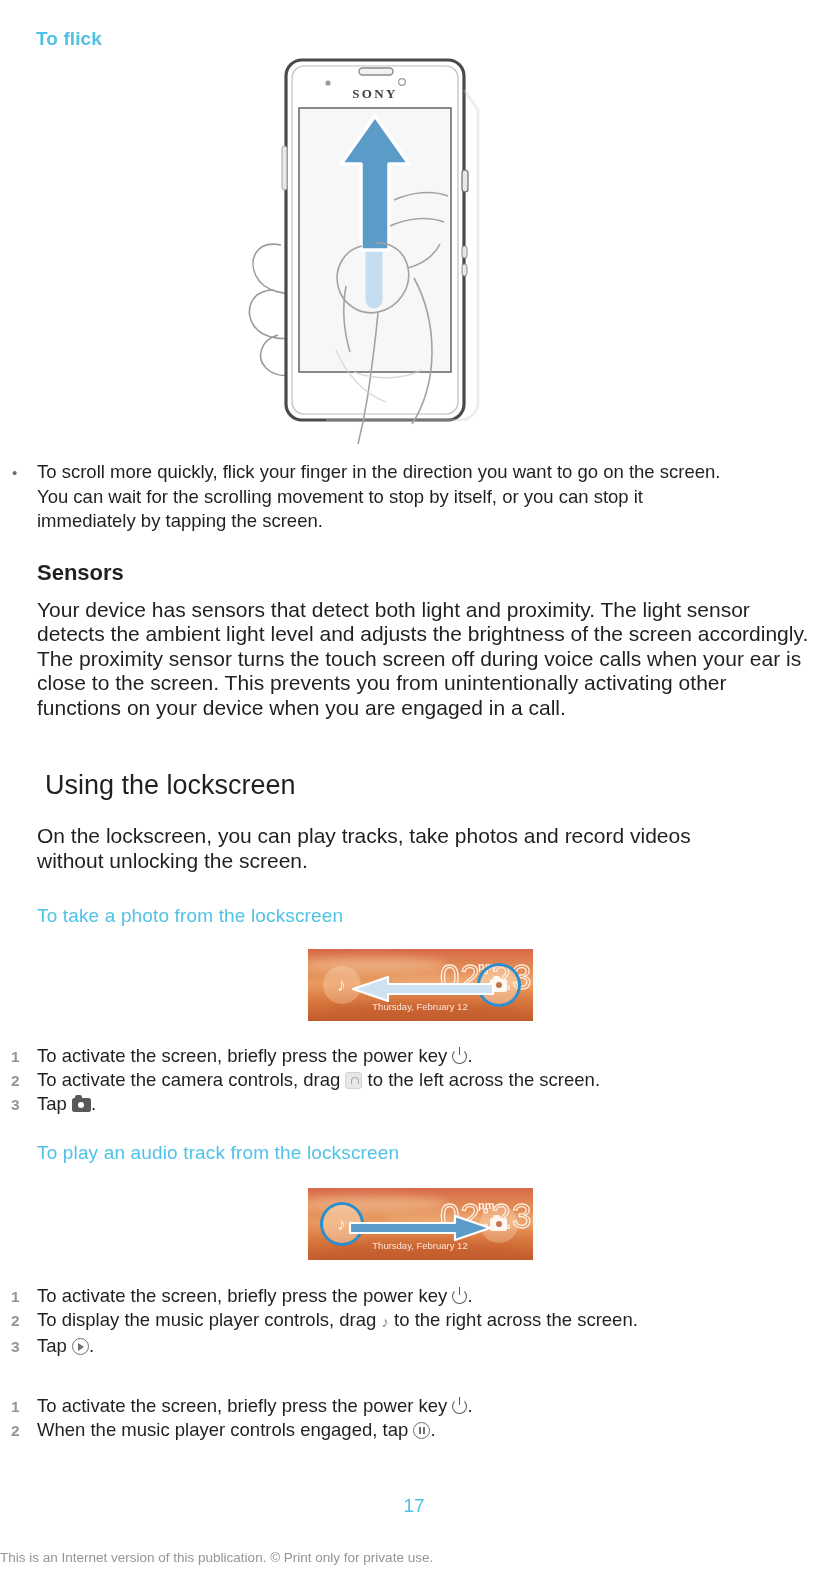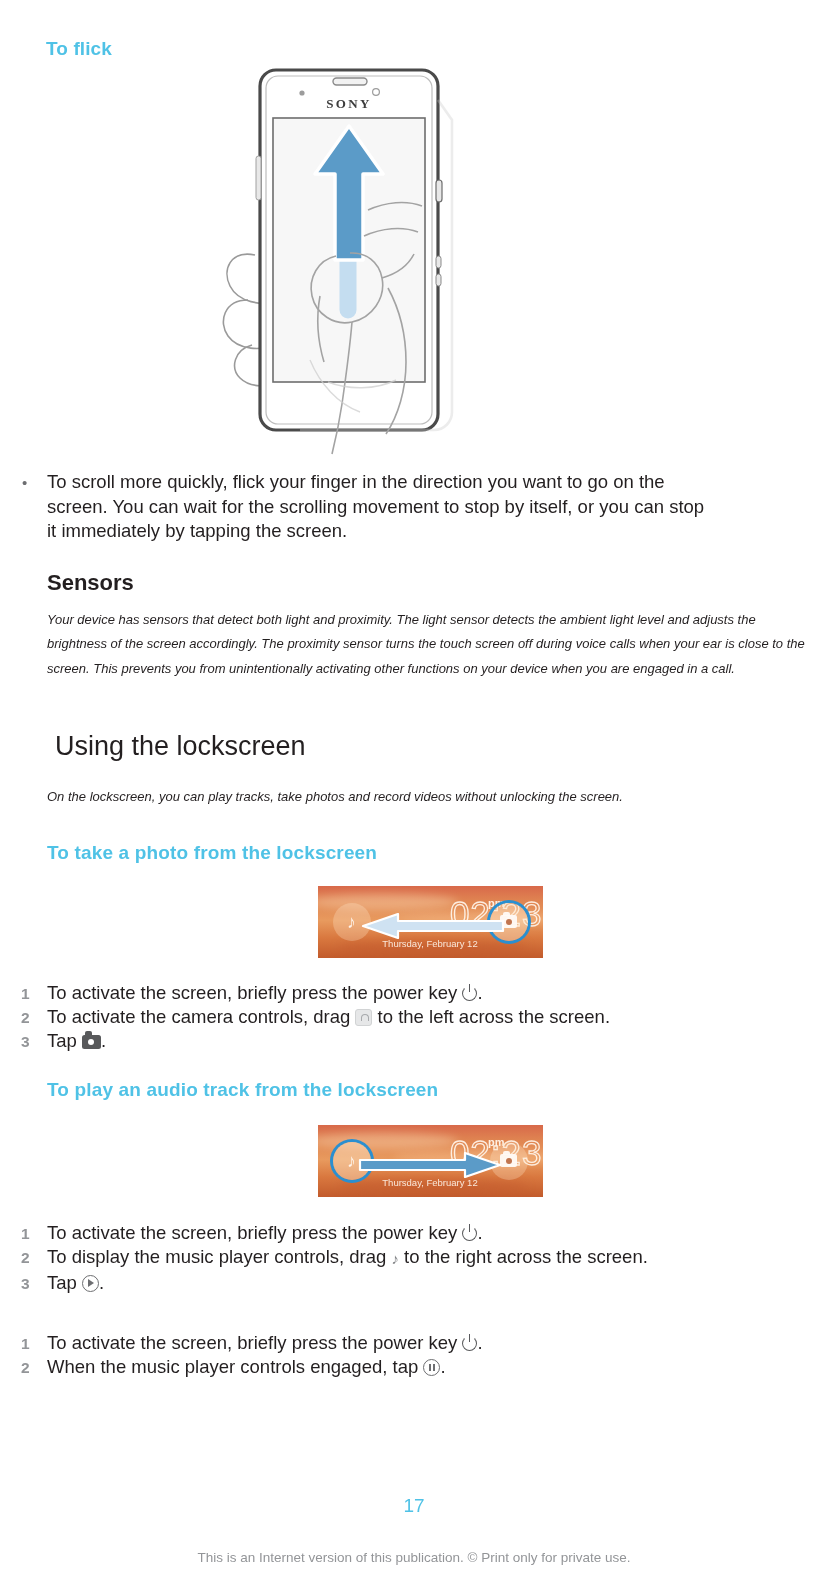--- a/index.html
+++ b/index.html
@@ -12,35 +12,35 @@
     height: 1590px;
     position: relative;
     font-family: "Liberation Sans", sans-serif;
     color: #231f20;
     overflow: hidden;
   }
   .page {
     position: relative;
     width: 828px;
     height: 1590px;
-    padding: 16px;
+    padding: 6px;
   }
 
   
   .h-blue-bold {
     color: #4FC2E6;
     font-weight: bold;
     font-size: 19px;
     letter-spacing: .1px;
     margin: 0;
     padding: 0 0 0 30px;
   }
   .h-blue {
     color: #4FC2E6;
-    font-weight: bold;
+    font-weight: normal;
     font-size: 19px;
     margin: 0;
     padding: 0 0 0 31px;
     letter-spacing: .15px;
   }
   .h-section {
     color: #231f20;
     font-weight: bold;
     font-size: 22px;
     margin: 0;
@@ -49,26 +49,25 @@
   .h-section-big {
     color: #231f20;
     font-weight: normal;
     font-size: 27px;
     margin: 8px;
     padding: 0 0 0 31px;
   }
 
   
   .body-text {
-    font-size: 13px;
+    font-size: 21px;
     line-height: 24.5px;
     color: #231f20;
     padding: 0 10px 0 31px;
     margin: 0;
-    font-style: italic;
   }
   .bullet-block {
     position: relative;
     padding: 0 95px 0 31px;
     margin: 0;
     font-size: 18.5px;
     line-height: 24.5px;
   }
   .bullet-dot {
     position: absolute;
@@ -183,20 +182,21 @@
     width: 2px; height: 7px;
     background: #6d6e71;
     box-shadow: 4px 0 0 #6d6e71;
   }
 
   
   .phone-fig {
     position: relative;
     width: 668px;
     height: 410px;
+    margin-left: 36px;
   }
   .phone-svg { display: block; margin: 0 auto; }
 
   
   .lock-fig {
     width: 828px;
     display: flex;
     justify-content: center;
   }
   .lockshot {
@@ -297,21 +297,20 @@
     left: 0; right: 0;
     top: 1495px;
     text-align: center;
     color: #4FC2E6;
     font-size: 19px;
   }
   .footer-note {
     position: absolute;
     left: 0; right: 0;
     top: 1550px;
-    text-align: center;
     color: #939598;
     font-size: 13.5px;
   }
   .spacer { width: 100%; }
 </style>
 </head>
 <body>
 
 <div class="page">
 

